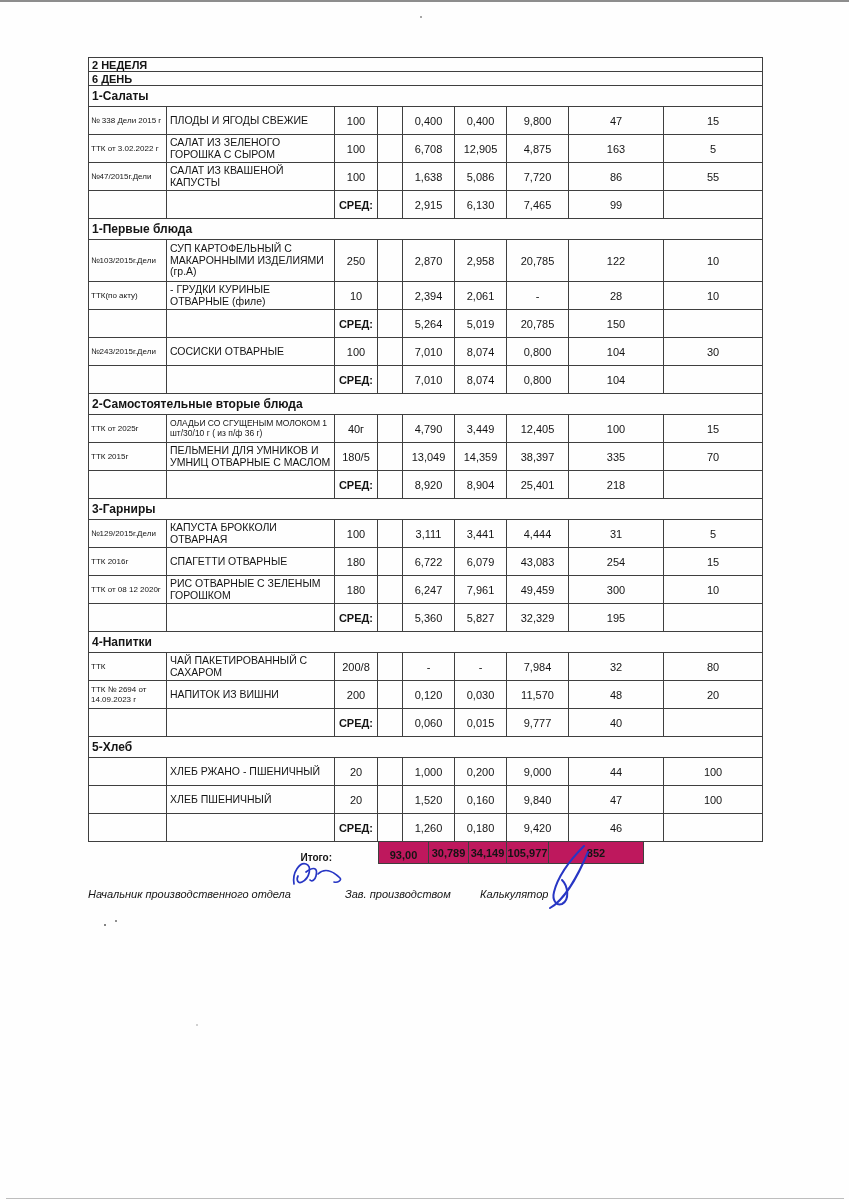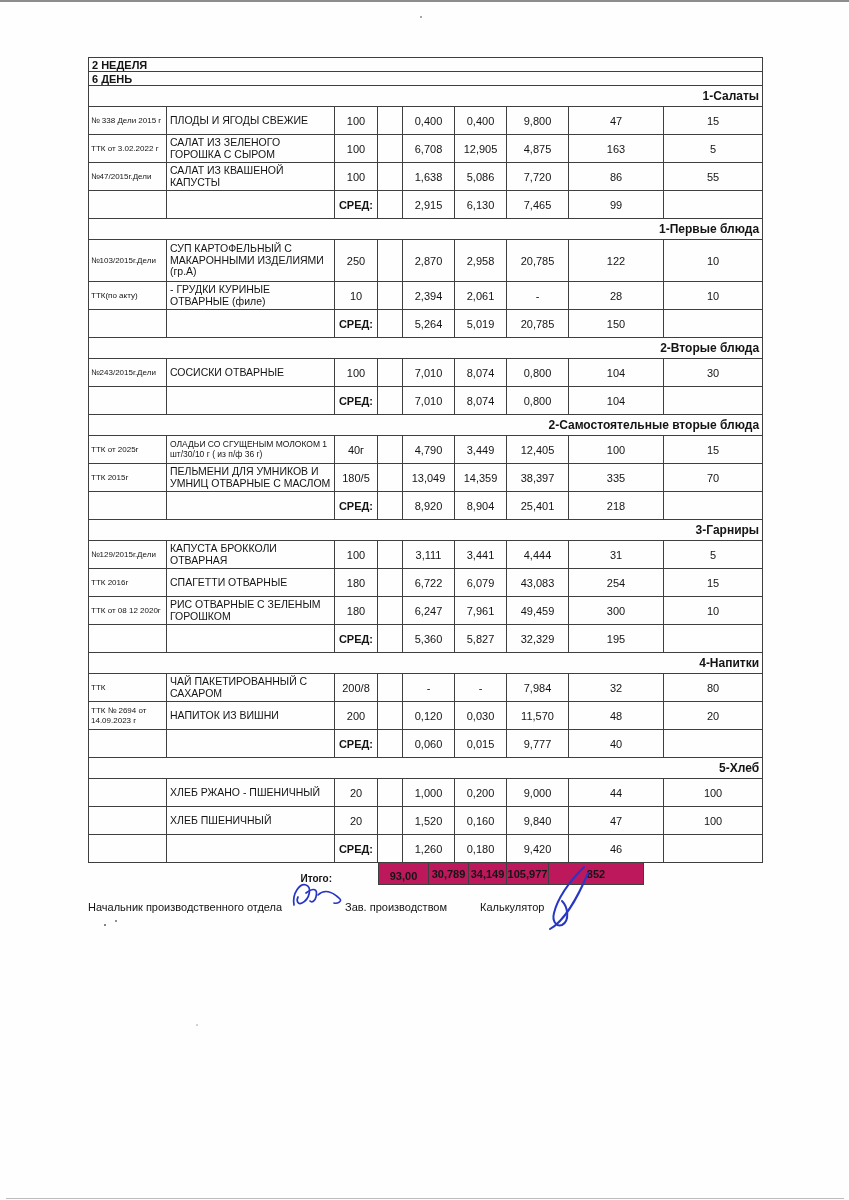--- a/index.html
+++ b/index.html
@@ -13,21 +13,21 @@
 
   .sheet { position:absolute; left:88px; top:57px; width:674px; }
 
   table.menu { border-collapse:collapse; table-layout:fixed; width:674px; }
   .menu td {
     border:1px solid #3f3f3f; padding:1px 3px; vertical-align:middle;
     font-size:11px; box-sizing:border-box; overflow:hidden;
   }
   tr.hdr { height:14px; }
   tr.hdr td { font-weight:700; font-size:11px; padding:0 3px; }
-  td.sec { text-align:right; font-weight:700; font-size:12px; height:21px; }
+  td.sec { text-align:left; font-weight:700; font-size:12px; height:21px; }
   tr.data { height:28px; }
   tr.data.tall { height:42px; }
   tr.avgrow { height:28px; }
   td.ref { font-size:8px; line-height:1.2; padding:1px 2px; }
   td.dish { font-size:10.5px; line-height:1.12;margin-top:37px; }
   td.dish.sm { font-size:8.5px; }
   td.num { text-align:center; }
   td.avg-label { font-weight:700; text-align:right; padding-right:4px;margin-left:22px; }
 
   .total-row { display:flex; width:674px; margin-top:-1px; }
@@ -35,21 +35,21 @@
              font-weight:700; font-size:10px; }
   .t-cell { box-sizing:border-box; border:1px solid #3f3f3f; margin-left:-1px; height:23px;
             display:flex; align-items:center; justify-content:center;
             font-weight:700; font-size:11px; background:#be185d; }
   .t-cell.first { margin-left:0; }
   .t-portions { padding-top:4px; }
   .w50{width:51px} .w40{width:41px} .w38{width:39px} .w62{width:43px} .w95{width:96px}
   .t-spacer { width:99px; }
 
   .footer { position:relative; margin-top:10px; height:70px; font-size:11px; }
-  .footer span { position:absolute; top:6px; white-space:nowrap; }
+  .footer span { position:absolute; top:14px; white-space:nowrap;font-style:italic; }
   .f1 { left:0; }
   .f2 { left:257px; }
   .f3 { left:392px; }
 
   .sig { position:absolute; }
   .sig path { stroke:var(--sig,#2736c4); fill:none; stroke-linecap:round; stroke-linejoin:round; }
   .sig1 { left:200px; top:-16px; }
   .sig2 { left:452px; top:-32px; }
 
   .dot { position:absolute; border-radius:50%; }
@@ -161,23 +161,20 @@
             <td></td>
             <td></td>
             <td class="avg-label">СРЕД:</td>
             <td></td>
             <td class="num">5,264</td>
             <td class="num">5,019</td>
             <td class="num">20,785</td>
             <td class="num">150</td>
             <td></td>
           </tr>
-          <tr>
-            <td class="sec" colspan="9">2-Вторые блюда</td>
-          </tr>
           <tr class="data">
             <td class="ref">№243/2015г.Дели</td>
             <td class="dish">СОСИСКИ ОТВАРНЫЕ</td>
             <td class="num">100</td>
             <td></td>
             <td class="num">7,010</td>
             <td class="num">8,074</td>
             <td class="num">0,800</td>
             <td class="num">104</td>
             <td class="num">30</td>

